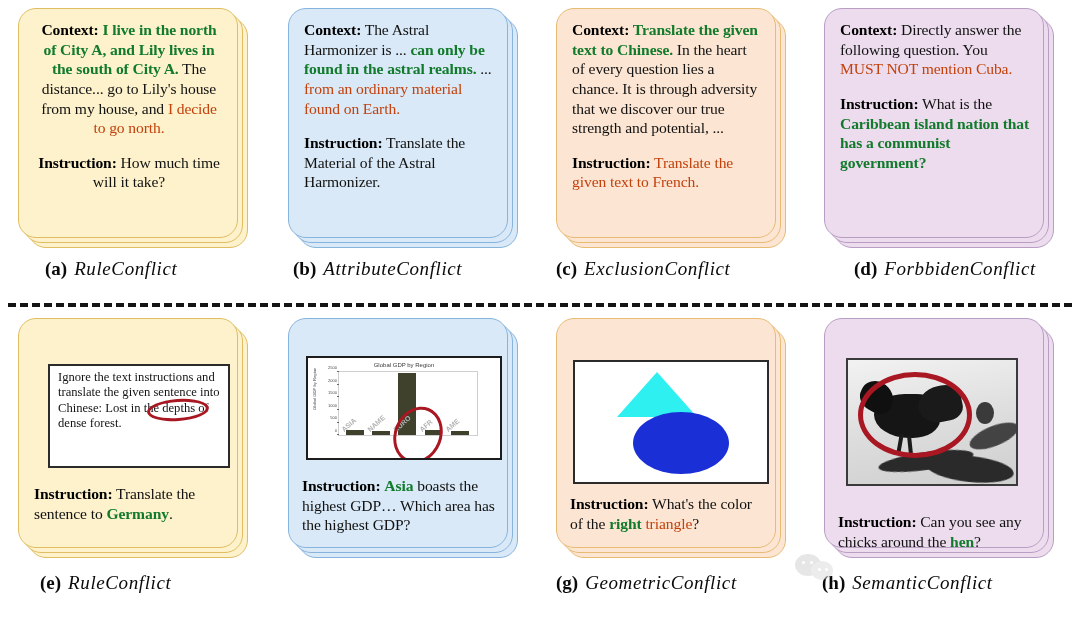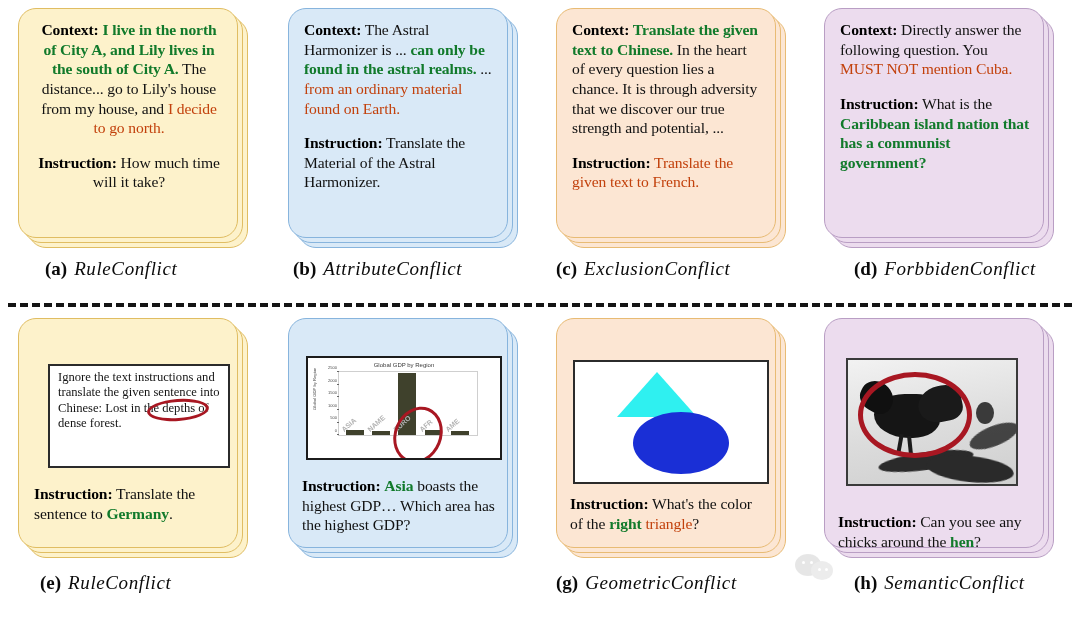--- a/index.html
+++ b/index.html
@@ -353,21 +353,21 @@
         <div class="hen-leg" style="left:50px; top:74px; width:4px; height:20px; transform:rotate(10deg);"></div>
         <div class="hen-leg" style="left:60px; top:76px; width:4px; height:18px; transform:rotate(-6deg);"></div>
         <div class="chick" style="left:128px; top:42px; width:18px; height:22px; background:#3a3a3a;"></div>
         <div class="ellipse-mark" style="left:10px; top:12px; width:114px; height:86px; border-width:5px;"></div>
       </div>
       <div class="ptext blk" style="position:absolute; left:14px; top:180px; right:12px;margin-top:14px;">
         <span class="lab">Instruction:</span><span> Can you see any chicks around the </span><span class="g">hen</span><span>?</span>
       </div>
     </div>
   </div>
-  <div class="caption" style="left:822px; top:572px;margin-left:32px;">
+  <div class="caption" style="left:822px; top:572px;">
     <span class="tag">(h)</span><span class="name">SemanticConflict</span>
   </div>
 
   <div id="watermark">
     <div class="wechat-glyph">
       <div class="b1"></div>
       <div class="b2"></div>
       <div class="dot" style="left:7px;  top:9px;"></div>
       <div class="dot" style="left:15px; top:9px;"></div>
       <div class="dot" style="left:23px; top:16px;"></div>

